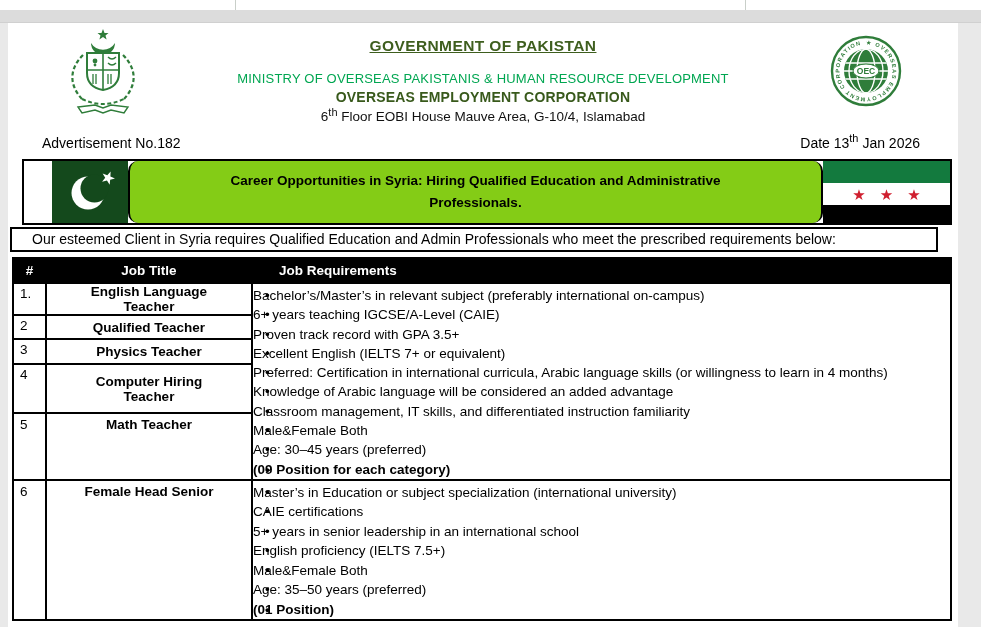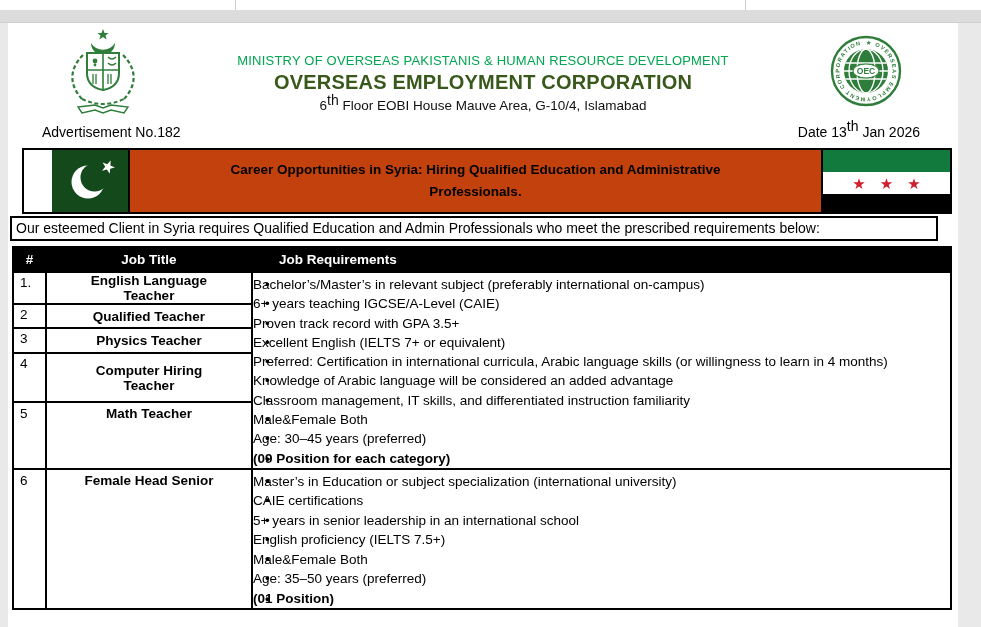--- a/index.html
+++ b/index.html
@@ -13,42 +13,42 @@
   .vline1 { left:235px; } .vline2 { left:745px; }
   .grayband { position:absolute; top:10px; left:0; width:981px; height:13px; background:#dcdcdc; border-bottom:1px solid #d0d0d0; }
   .page { position:absolute; left:8px; top:23px; width:950px; height:604px; background:#ffffff; }
 
   
   .doc-header { position:relative; text-align:center; padding-top:14px; }
   .emblem { position:absolute; left:57px; top:4px; }
   .oec-logo { position:absolute; right:56px; top:12px; }
   .gov { font-size:15.5px; font-weight:bold; color:#3e5e1e; text-decoration:underline; letter-spacing:.4px; }
   .ministry { font-size:13px; color:#00a651; margin-top:16px; letter-spacing:.2px; }
-  .corp { font-size:20px; font-weight:bold; color:#38591b; margin-top:3px; letter-spacing:.2px; }
+  .corp { font-size:14px; font-weight:bold; color:#38591b; margin-top:3px; letter-spacing:.2px; }
   .addr { font-size:13.5px; color:#111; margin-top:4px; }
-  sup { font-size:14px; vertical-align:super; line-height:0; }
+  sup { font-size:11px; vertical-align:super; line-height:0; }
 
   .adv-row { display:flex; justify-content:space-between; margin-top:11px; padding:0 38px 0 34px; font-size:14px; color:#000; }
 
   
   .banner { margin:8px 6px 0 14px; border:2px solid #000; height:66px; display:flex; align-items:stretch; background:#fff; }
   .banner .spacer { width:28px; background:#fff; }
   .banner .pakflag { width:76px; }
   .banner .title-cell {
-    flex:1; background:#c2410c; border-left:2px solid #000; border-right:2px solid #000;
+    flex:1; background:#84cc16; border-left:2px solid #000; border-right:2px solid #000;
     display:flex; align-items:center; justify-content:center; text-align:center;
-    font-weight:bold; font-size:13.5px; padding:0 60px; line-height:1.6;
+    font-weight:bold; font-size:13.5px; padding:0 60px; line-height:1.6;border-radius:10px;
   }
   .banner .syriaflag { width:127px; display:flex; flex-direction:column; }
   .syriaflag .s-green { height:22px; background:#137a3e; }
   .syriaflag .s-white { height:22px; background:#fff; display:flex; align-items:center; justify-content:center; gap:14px; }
   .syriaflag .s-black { height:18px; background:#000; flex:1; }
   .syriaflag .star { color:#d01f2f; font-size:15px; line-height:1; }
 
-  .intro { margin:2px 20px 0 2px; border:2px solid #000; font-size:14px; padding:2px 4px 3px 4px; }
+  .intro { margin:2px 20px 0 2px; border:2px solid #000; font-size:14px; padding:2px 4px 3px 20px; }
 
   
   table.jobs { border-collapse:collapse; table-layout:fixed; width:940px; margin:5px 0 0 4px; }
   table.jobs th, table.jobs td { border:2px solid #000; }
   table.jobs thead th { background:#000; color:#fff; font-size:13.5px; font-weight:bold; height:25px; }
   th.h-num { width:33px; text-align:center; }
   th.h-title { width:206px; text-align:center; border-left:2px solid #fff; }
   th.h-reqs { text-align:left; padding-left:26px; border-left:2px solid #fff; }
   td.num { vertical-align:top; text-align:left; padding:2px 0 0 6px; font-size:13.5px; }
   td.title { text-align:center; font-weight:bold; font-size:13.5px; vertical-align:middle; line-height:1.12; }
@@ -110,20 +110,21 @@
           <g clip-path="url(#globeclip)" stroke="#fff" stroke-width="1.4" fill="none">
             <ellipse cx="36" cy="36" rx="9" ry="22"></ellipse>
             <ellipse cx="36" cy="36" rx="17" ry="22"></ellipse>
             <path d="M14,28 H58 M14,36 H58 M14,44 H58"></path>
           </g>
           <ellipse cx="36" cy="36" rx="13" ry="7" fill="#fff" stroke="#2f7d3a" stroke-width="1"></ellipse>
           <text x="36" y="39" text-anchor="middle" font-size="8.5" font-weight="bold" fill="#2f7d3a">OEC</text>
         </svg>
       </div>
 
+      <div class="gov">GOVERNMENT OF PAKISTAN</div>
       <div class="ministry">MINISTRY OF OVERSEAS PAKISTANIS &amp; HUMAN RESOURCE DEVELOPMENT</div>
       <div class="corp">OVERSEAS EMPLOYMENT CORPORATION</div>
       <div class="addr"><span>6</span><sup>th</sup><span> Floor EOBI House Mauve Area, G-10/4, Islamabad</span></div>
     </div>
 
     <div class="adv-row">
       <span>Advertisement No.182</span>
       <span><span>Date 13</span><sup>th</sup><span> Jan 2026</span></span>
     </div>
 

